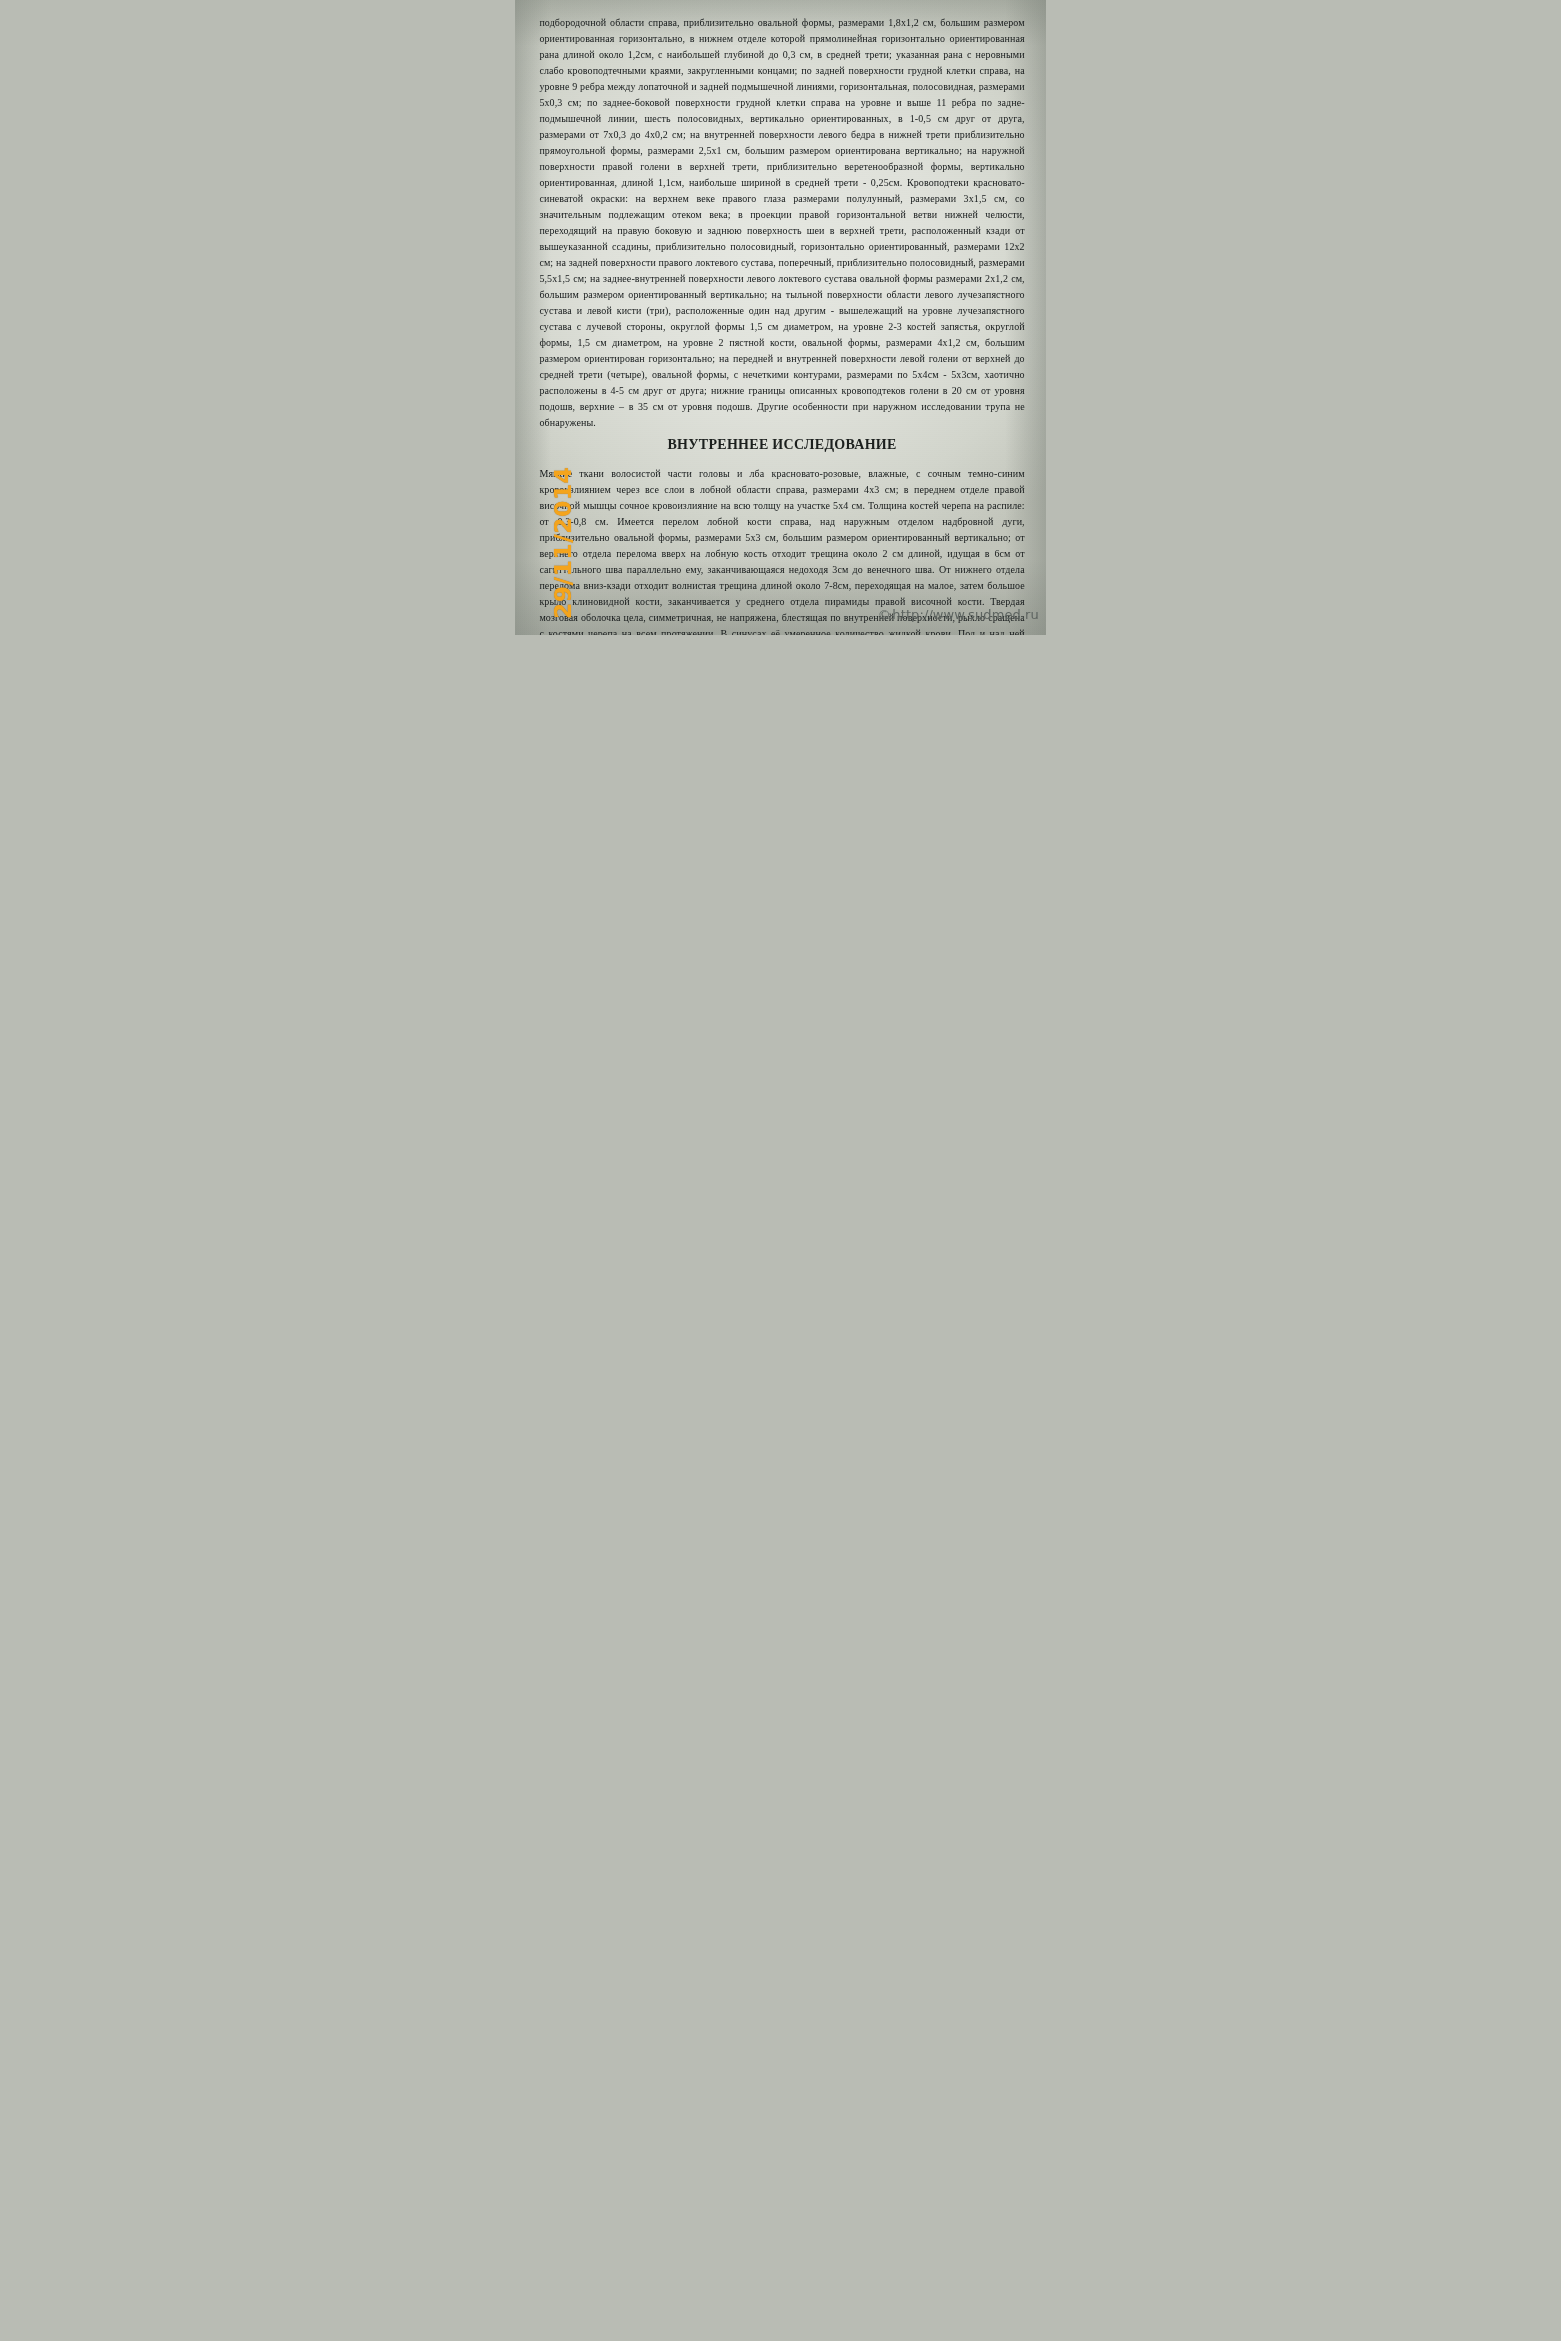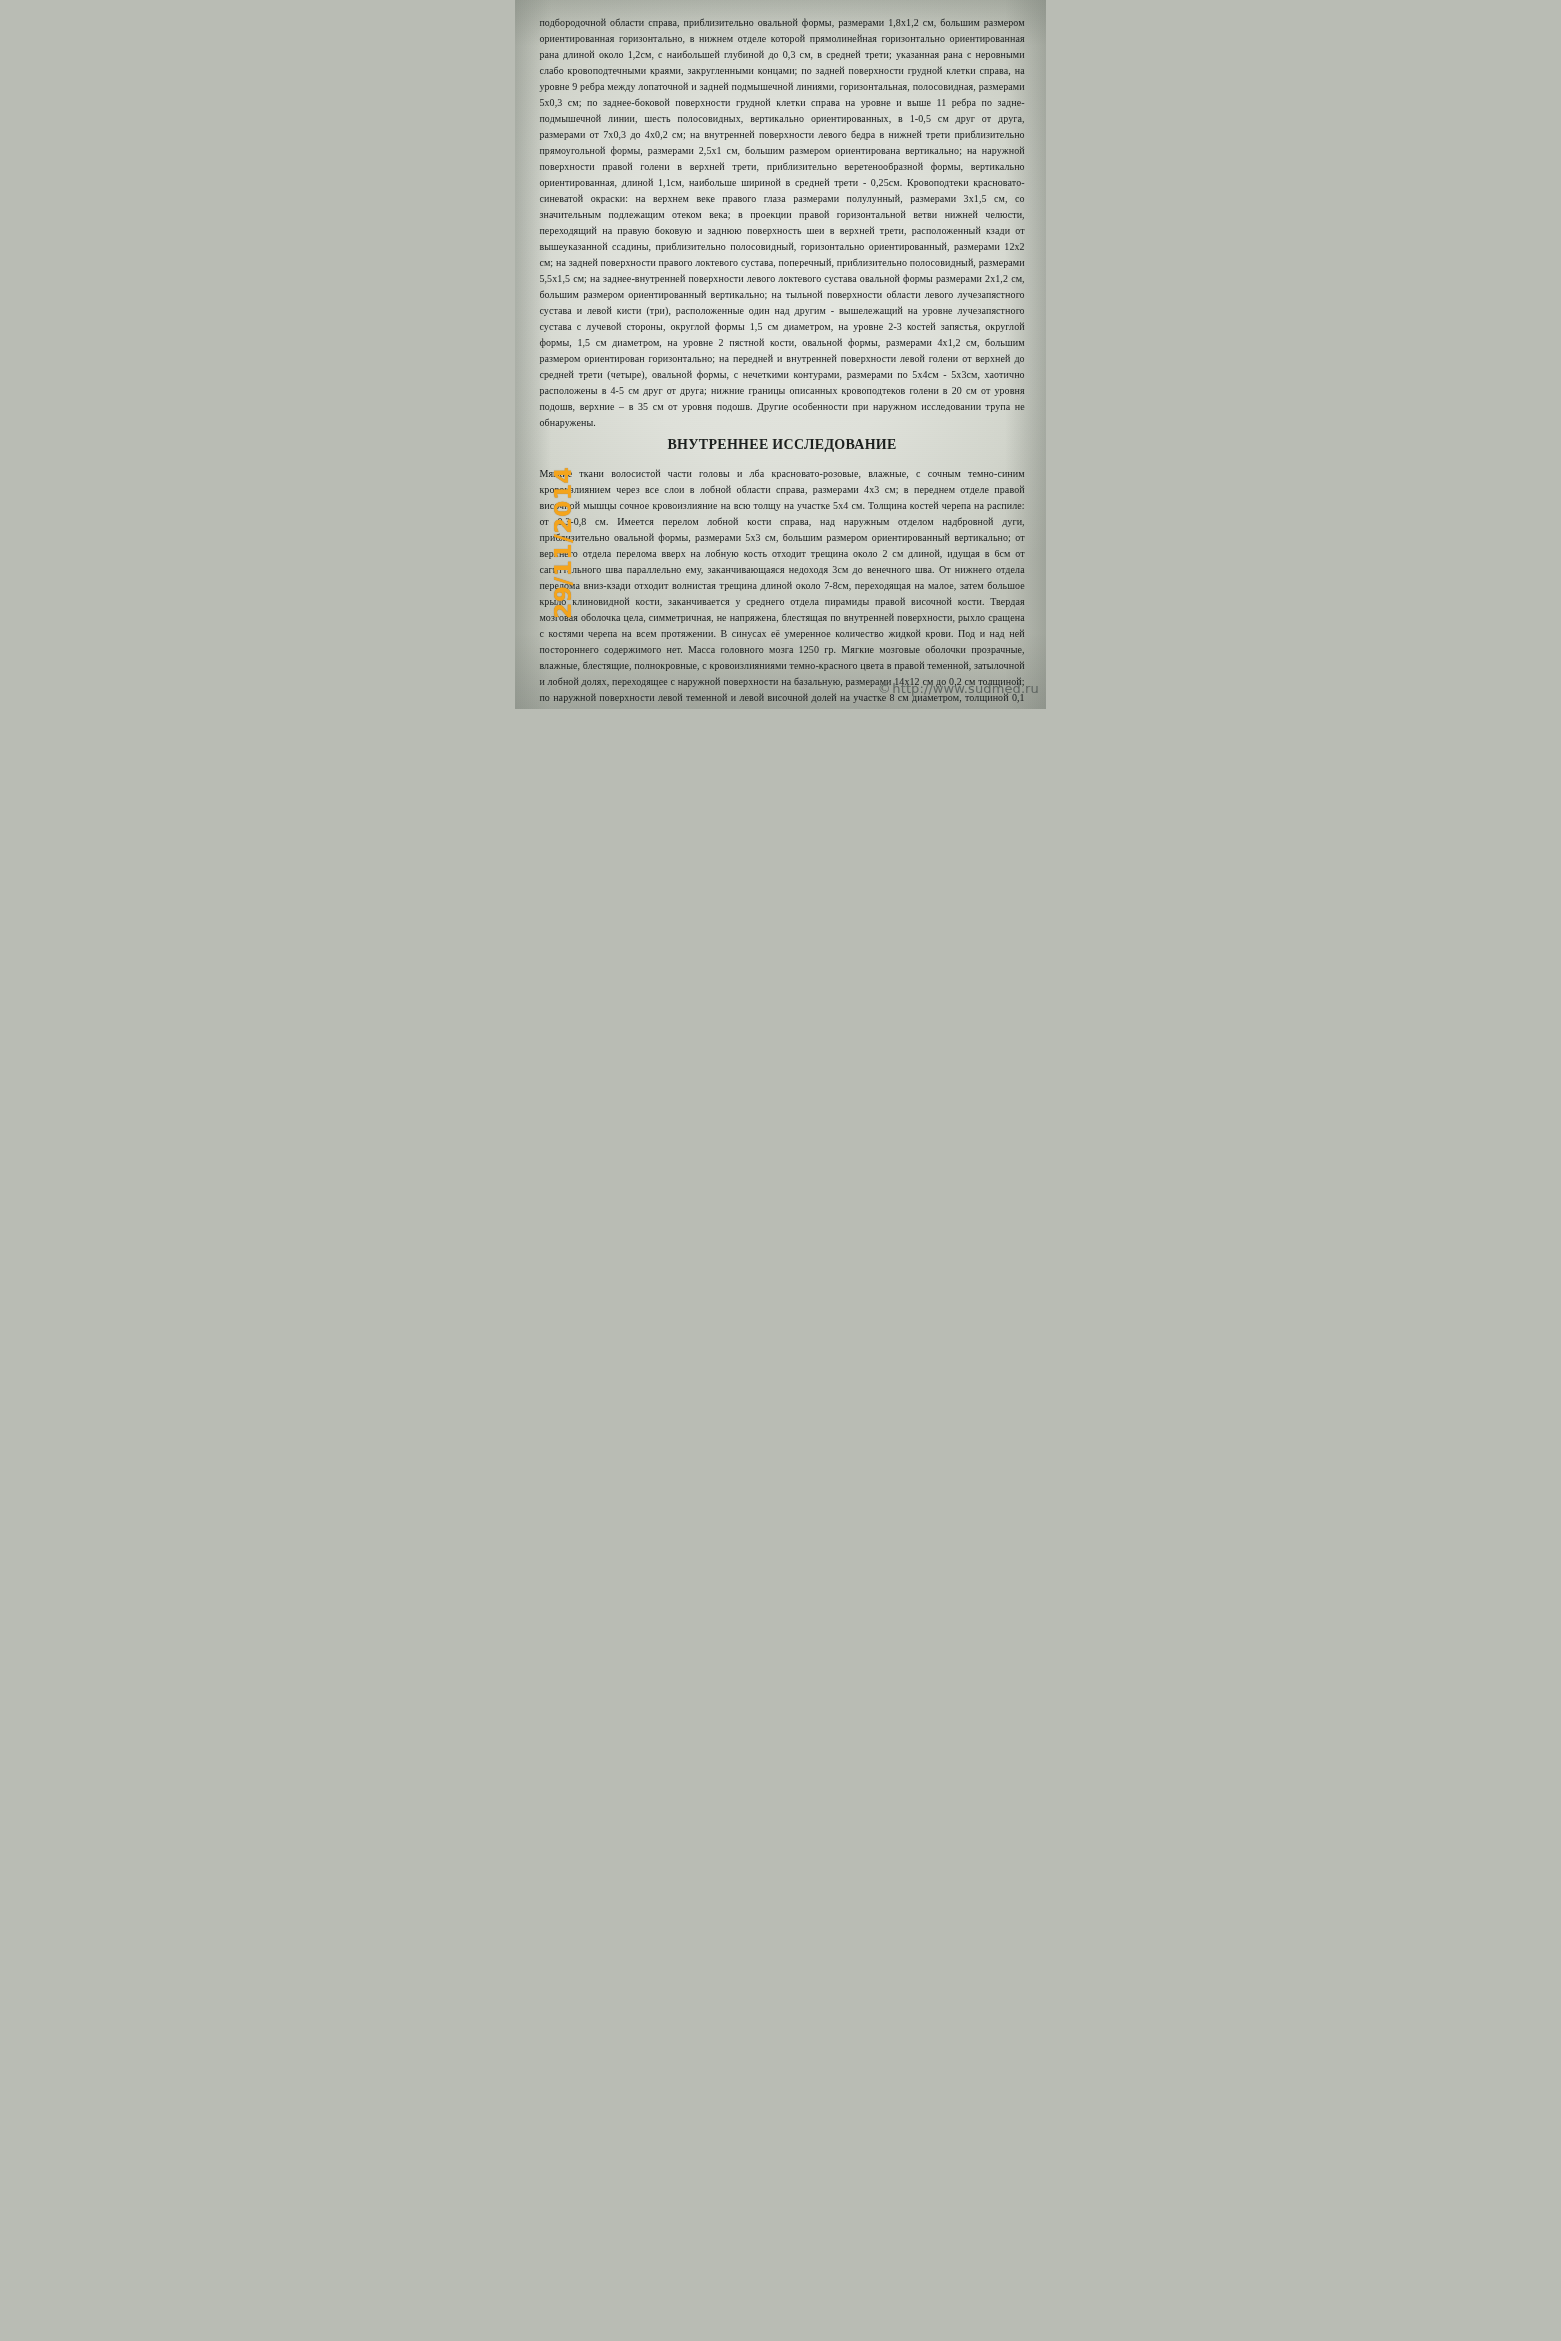--- a/index.html
+++ b/index.html
@@ -4,21 +4,21 @@
 <title>Document scan</title>
 <style>
   html, body {
     margin: 0;
     padding: 0;
     background: #b9bcb4;
   }
   .page {
     position: relative;
     width: 531px;
-    height: 709px;
+    height: 635px;
     margin: 0 auto;
     overflow: hidden;
     background:
       radial-gradient(ellipse 70% 55% at 48% 40%, #e6e8e2 0%, #dfe1da 45%, #d2d5cc 75%, #c2c5bb 100%);
     font-family: "Liberation Serif", serif;
     color: #1b1f1d;
   }
   
   .shade-top {
     position: absolute;

